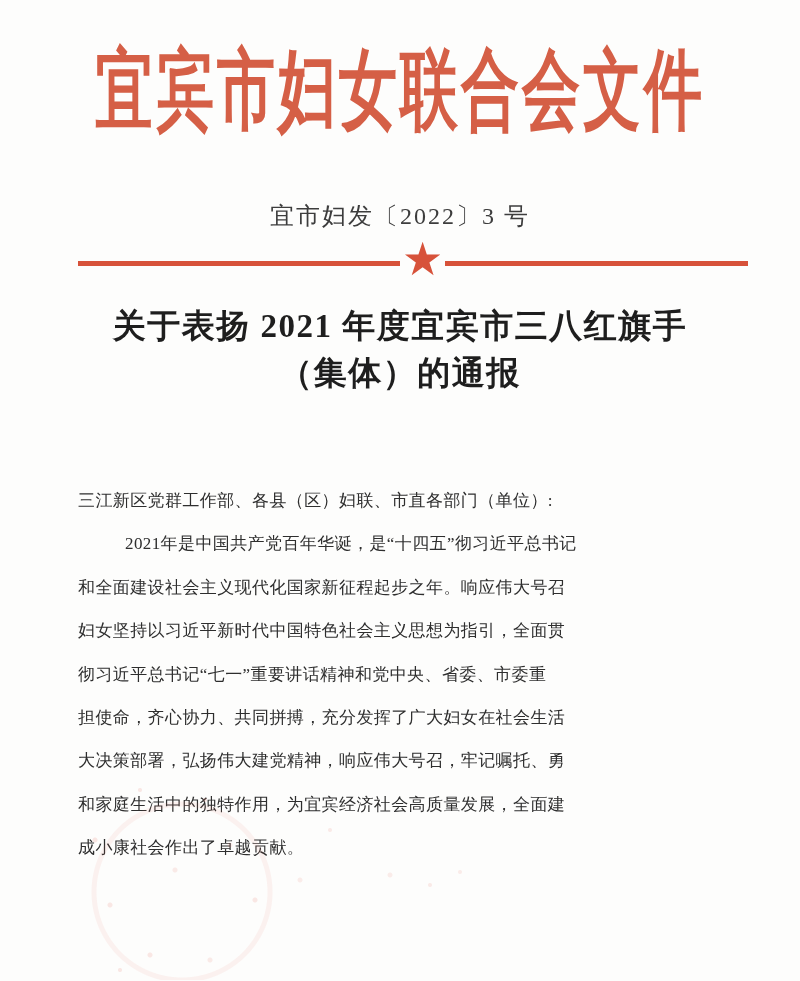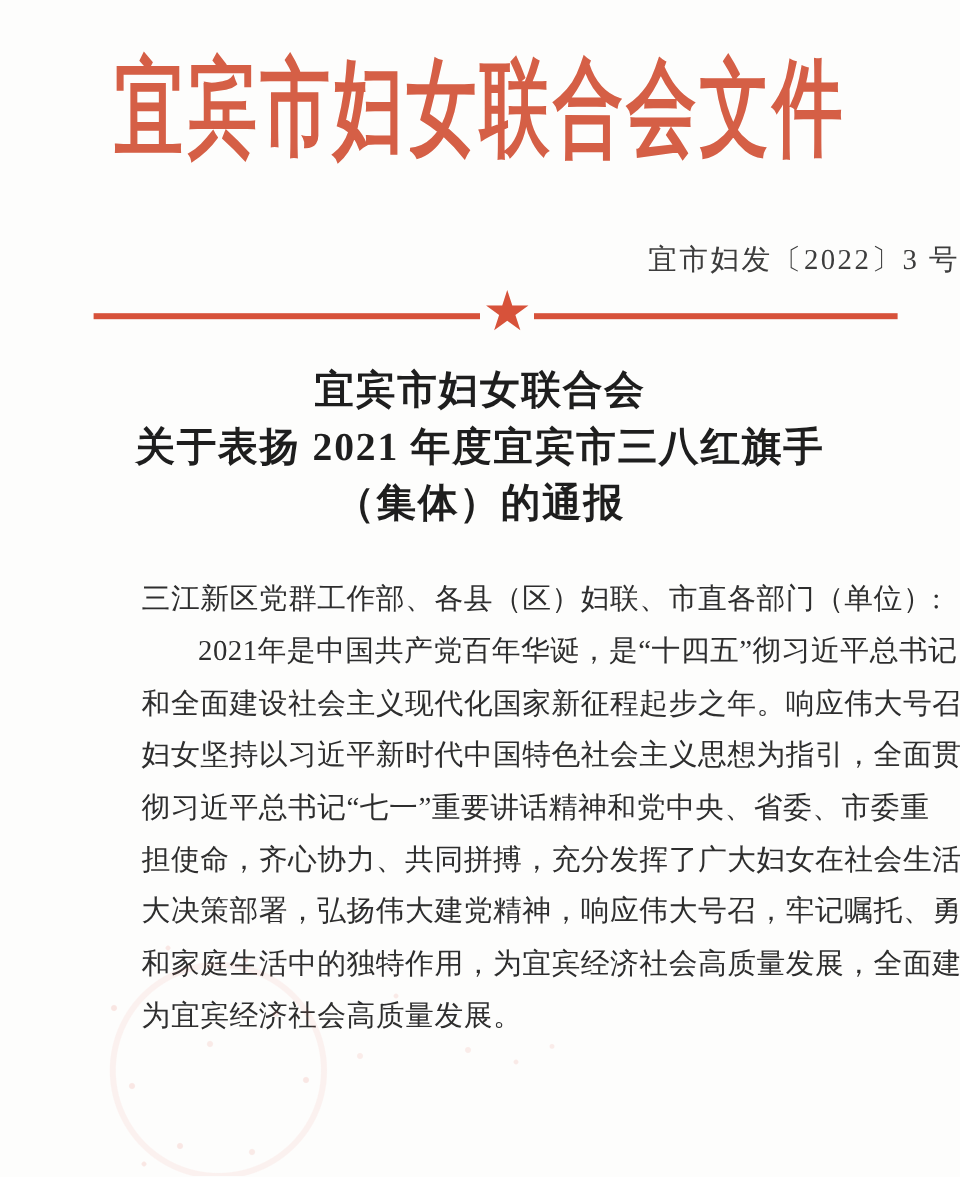--- a/index.html
+++ b/index.html
@@ -26,21 +26,21 @@
     color:var(--header-red);
     font-size:58px;font-weight:bold;
     letter-spacing:3px;
     white-space:nowrap;
     transform:scaleY(1.52);
     transform-origin:top center;
   }
   
   .doc-number{
     position:absolute;top:200px;left:0;width:100%;
-    text-align:right;
+    text-align:center;
     font-size:24px;
     color:var(--docnum-text);
     letter-spacing:2px;
   }
   
   .red-rule{
     position:absolute;top:241px;left:78px;width:670px;height:44px;
     display:flex;align-items:center;
   }
   .rule-line{height:5px;background:var(--rule-red);}
@@ -57,24 +57,23 @@
     position:absolute;top:303px;left:0;width:100%;
     text-align:center;
     font-size:33px;font-weight:bold;
     color:var(--title-text);
     line-height:47px;
     letter-spacing:1.5px;
   }
   
   .body-block{
     position:absolute;top:479px;left:78px;width:672px;
-    font-size:24px;
+    font-size:17px;
     color:var(--body-text);
     letter-spacing:0.4px;
-    margin-left:40px;
   }
   .bline{
     height:43.4px;line-height:43.4px;
     white-space:nowrap;
   }
   .indent{padding-left:47px;}
   .para-gap{margin-top:5px;}
   
   .stamp-bleed{
     position:absolute;left:62px;top:772px;width:420px;height:208px;
@@ -110,32 +109,31 @@
 
   <div class="doc-number">宜市妇发〔2022〕3 号</div>
 
   <div class="red-rule">
     <span class="rule-line left"></span>
     <span class="star">★</span>
     <span class="rule-line right"></span>
   </div>
 
   <div class="title-block">
-    <div>宜宾市妇女联合会</div>
     <div>关于表扬 2021 年度宜宾市三八红旗手</div>
     <div>（集体）的通报</div>
   </div>
 
   <div class="body-block">
     <div class="bline">三江新区党群工作部、各县（区）妇联、市直各部门（单位）:</div>
     <div class="bline indent">2021年是中国共产党百年华诞，是“十四五”彻习近平总书记</div>
     <div class="bline">和全面建设社会主义现代化国家新征程起步之年。响应伟大号召</div>
     <div class="bline">妇女坚持以习近平新时代中国特色社会主义思想为指引，全面贯</div>
     <div class="bline">彻习近平总书记“七一”重要讲话精神和党中央、省委、市委重</div>
     <div class="bline">担使命，齐心协力、共同拼搏，充分发挥了广大妇女在社会生活</div>
     <div class="bline">大决策部署，弘扬伟大建党精神，响应伟大号召，牢记嘱托、勇</div>
     <div class="bline">和家庭生活中的独特作用，为宜宾经济社会高质量发展，全面建</div>
-    <div class="bline">为宜宾经济社会高质量发展。</div>
+    <div class="bline">成小康社会作出了卓越贡献。</div>
   </div>
 
   <div class="stamp-bleed"></div>
 
 </div>
 
 </body></html>

